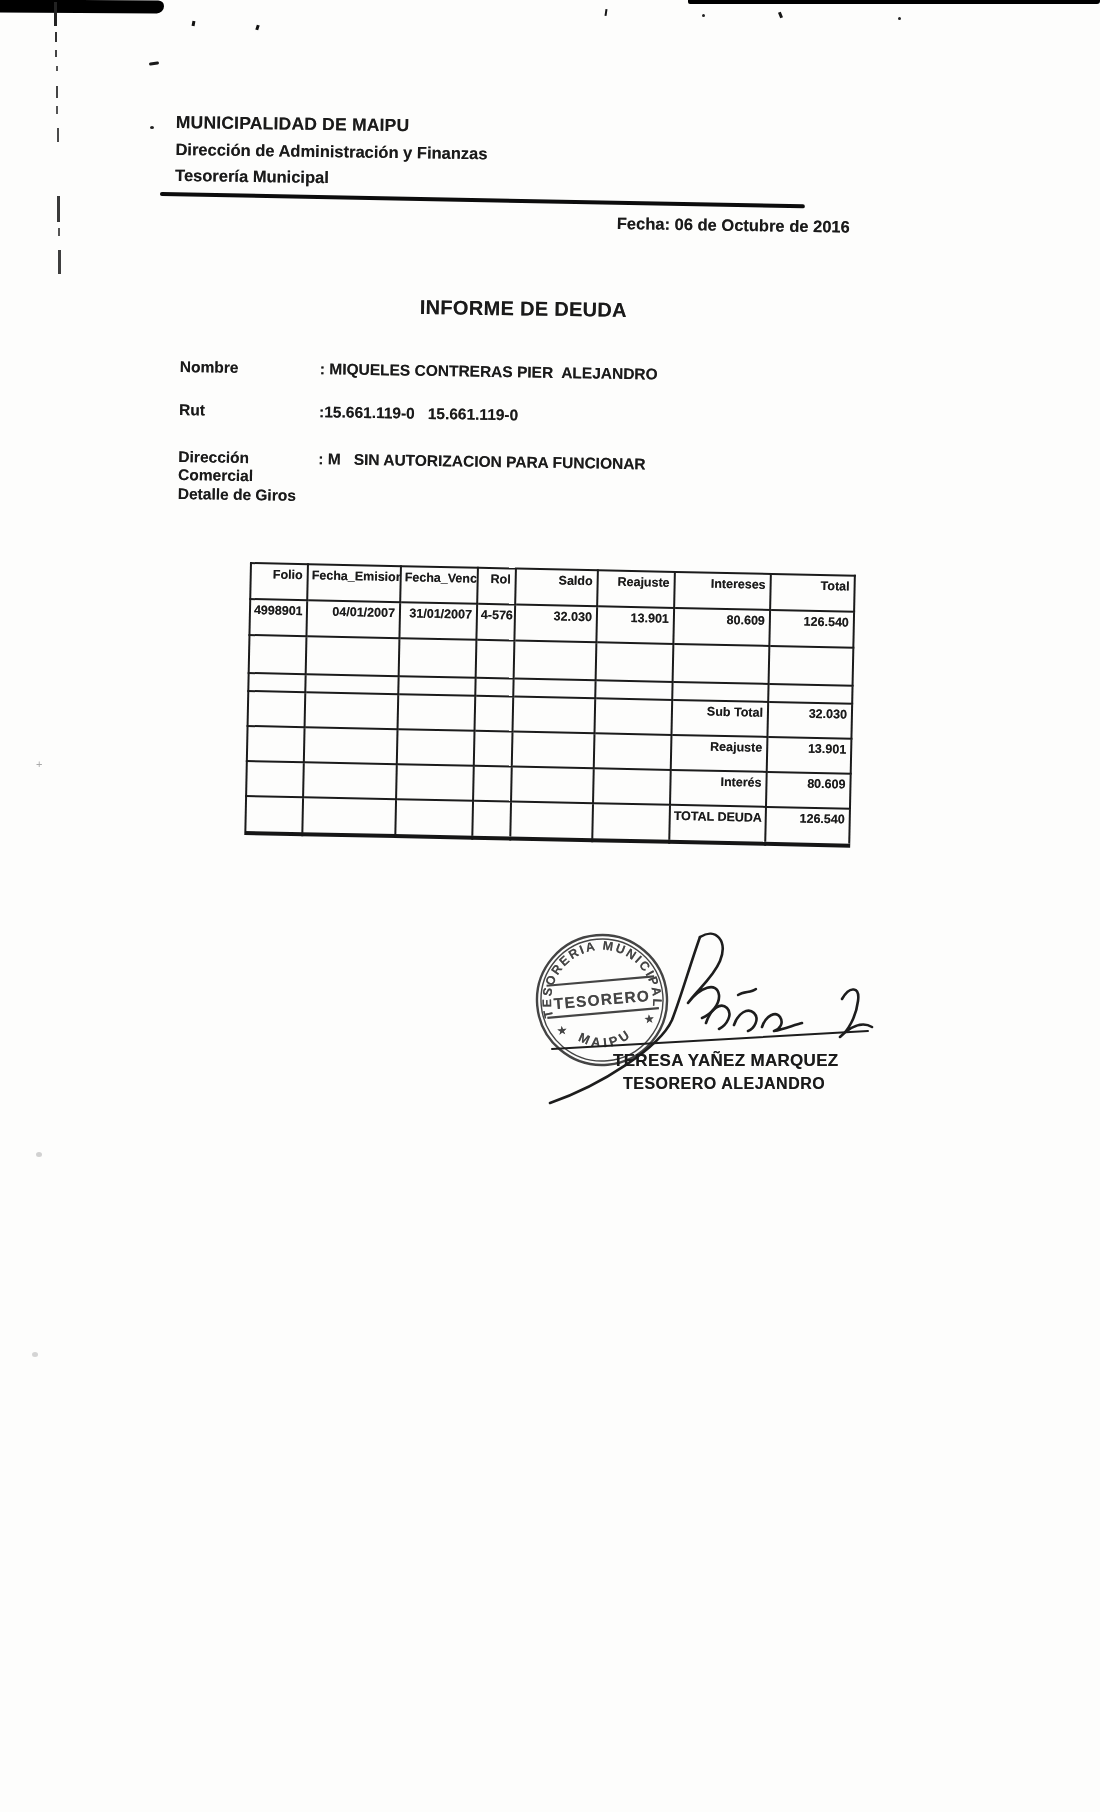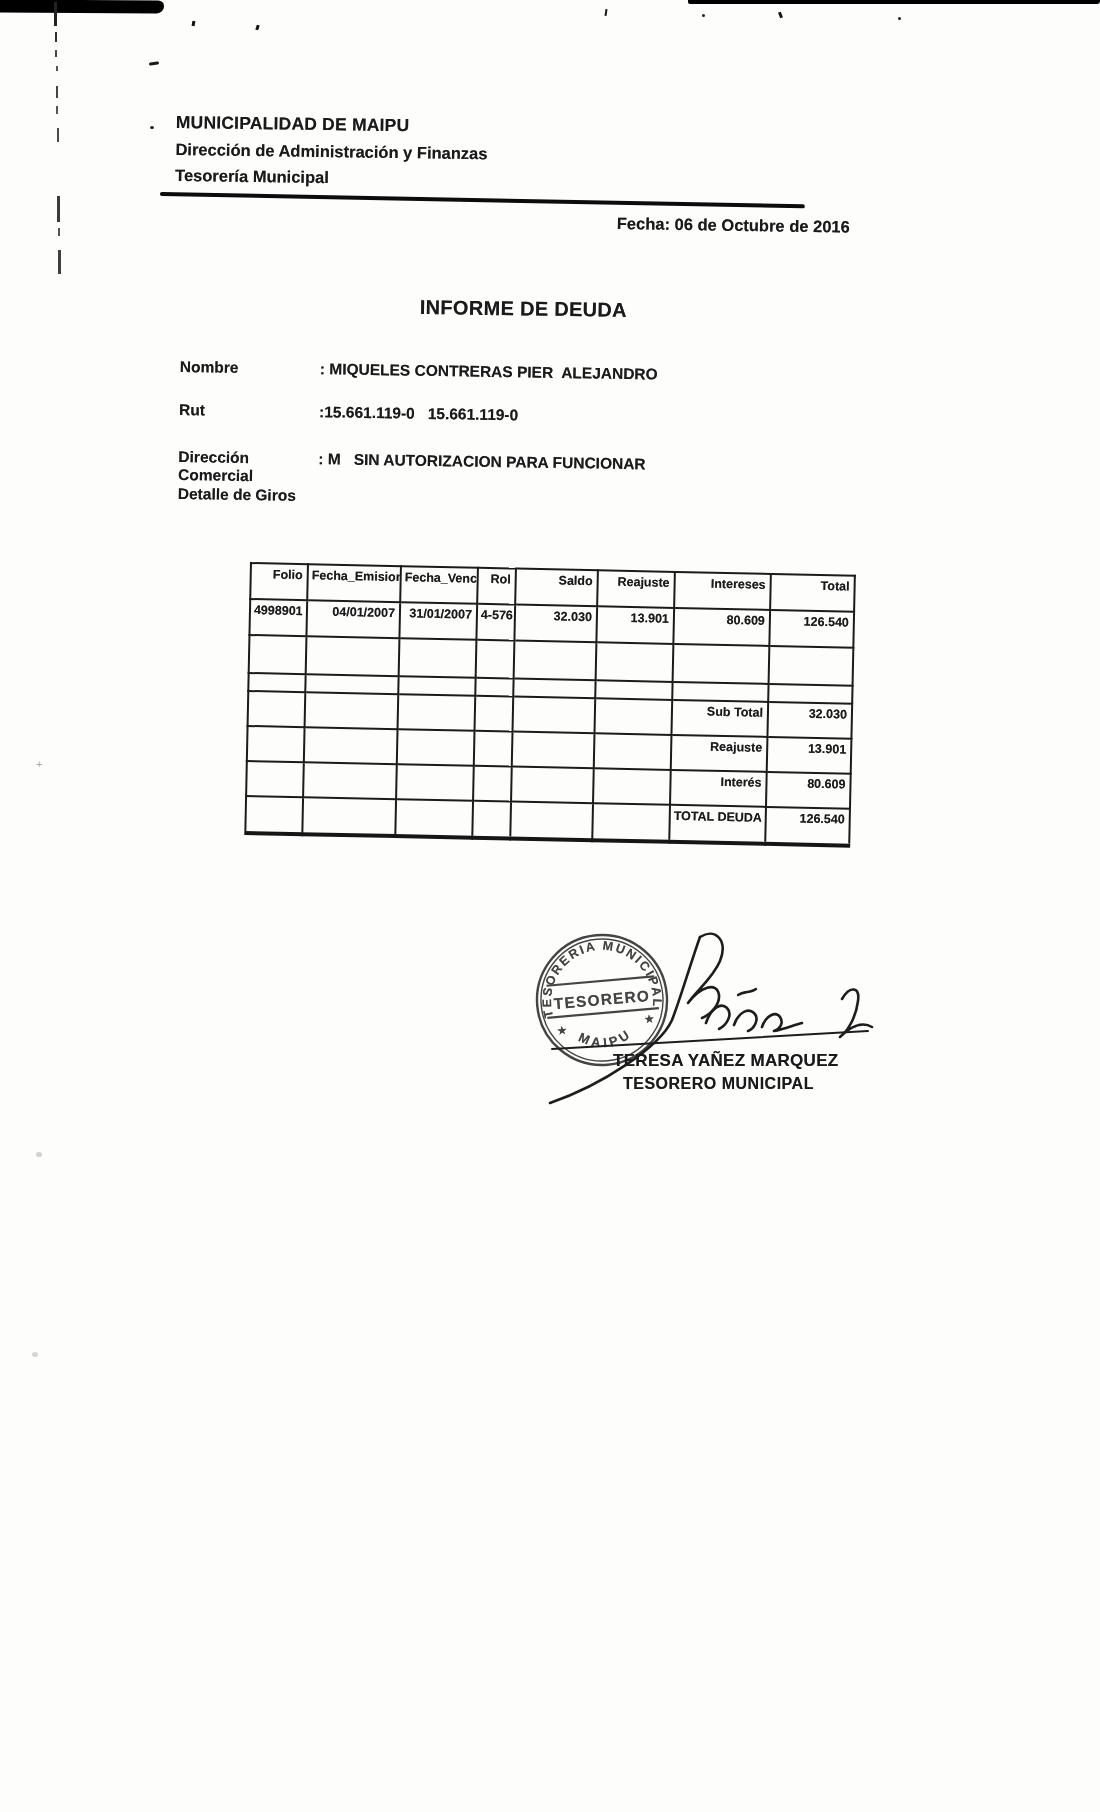--- a/index.html
+++ b/index.html
@@ -247,15 +247,15 @@
       <path stroke-width="2.6" d="M 180 22 C 170 50, 160 85, 152 105 C 140 132, 82 170, 30 188"></path>
       <path stroke-width="2.6" d="M 180 22 C 196 12, 208 26, 200 46 C 193 63, 176 76, 168 88 C 180 72, 197 66, 199 80 C 200 90, 190 100, 182 103"></path>
       <path stroke-width="2.6" d="M 186 108 C 191 93, 201 87, 207 93 C 213 99, 207 110, 199 114 M 214 110 C 218 98, 228 92, 234 98 C 240 104, 234 114, 228 116 M 242 112 C 246 100, 256 96, 260 102 C 264 108, 260 114, 254 116 C 264 114, 274 110, 282 108"></path>
       <path stroke-width="2.4" d="M 218 80 C 224 76, 231 78, 236 74"></path>
       <path stroke-width="2.6" d="M 322 84 C 330 70, 340 72, 338 86 C 336 102, 328 116, 320 122 C 330 112, 342 106, 352 112"></path>
       <path stroke-width="2" d="M 32 134 L 348 116"></path>
     </g>
   </svg>
 
   <div class="abs sig-name">TERESA YAÑEZ MARQUEZ</div>
-  <div class="abs sig-role">TESORERO MUNICIPAL</div>
+  <div class="abs sig-role">TESORERO ALEJANDRO</div>
 
 </div>
 
 </body></html>

